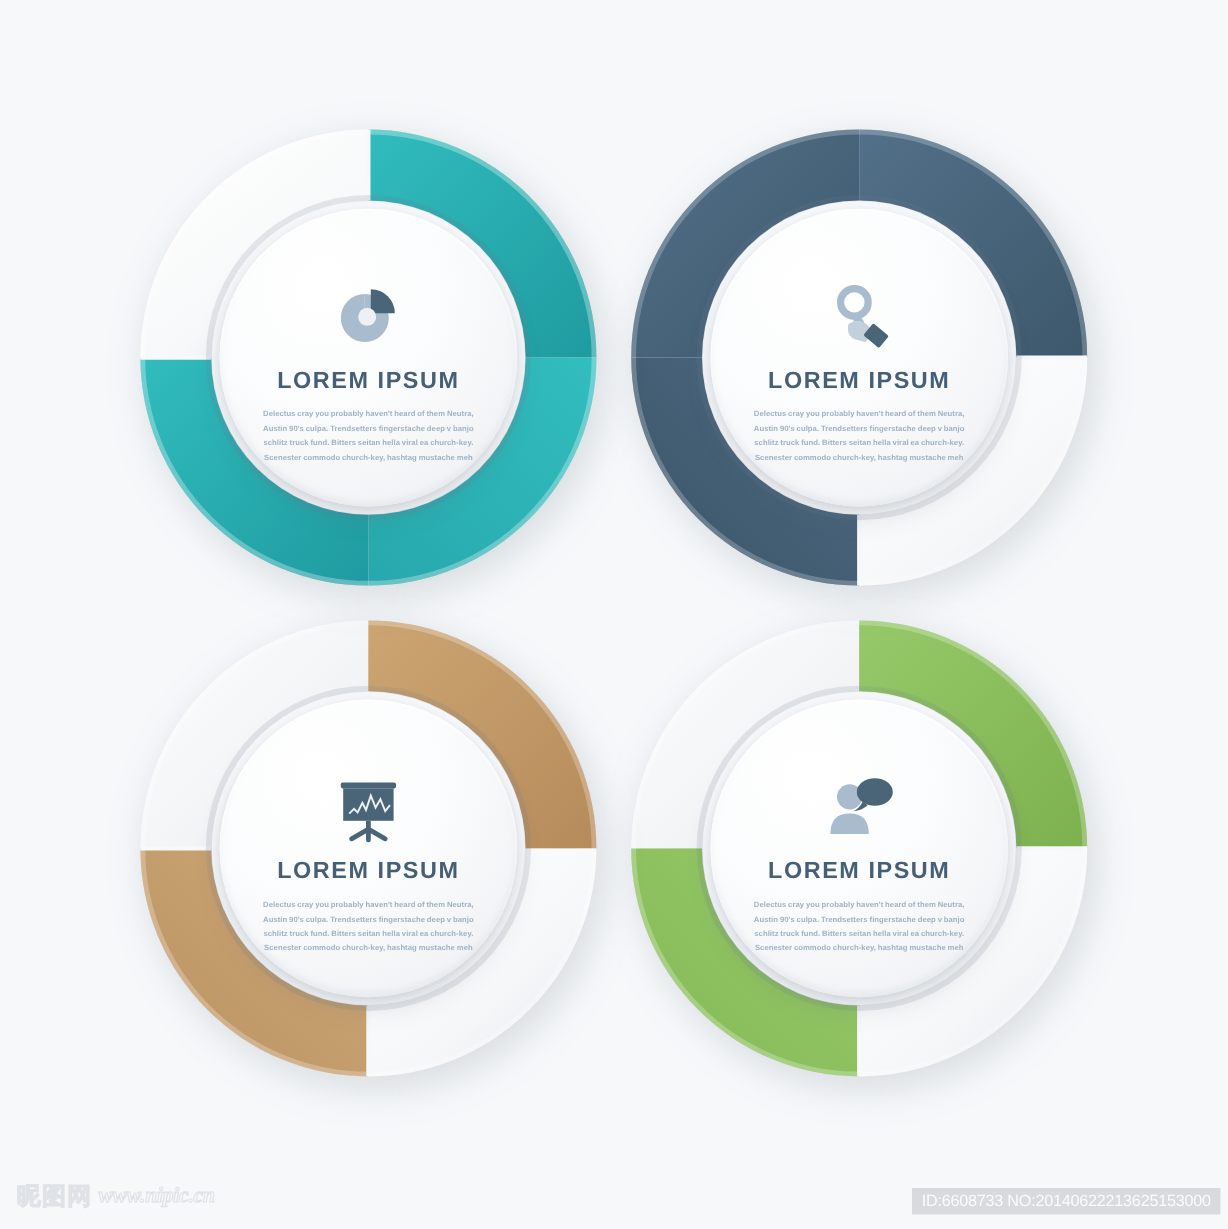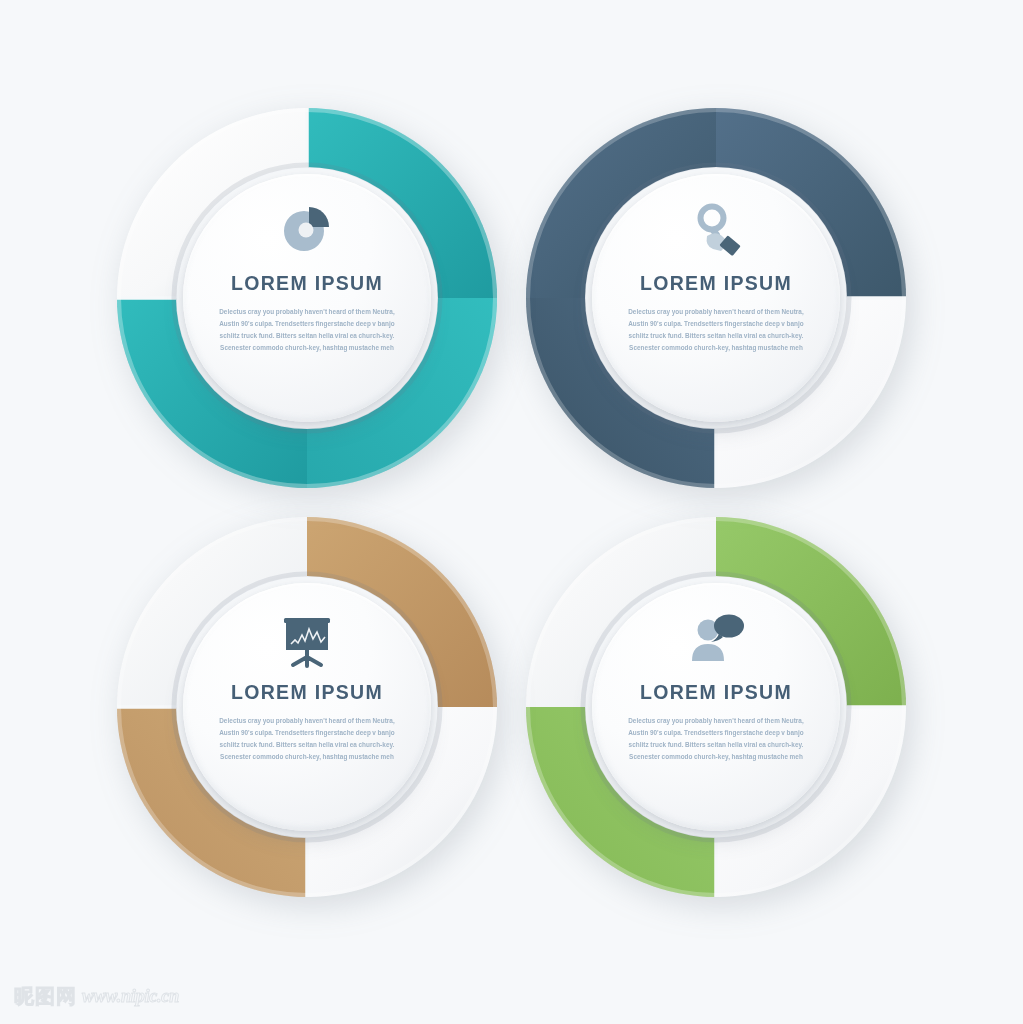--- a/index.html
+++ b/index.html
@@ -49,21 +49,21 @@
     background:
       radial-gradient(circle at 34% 26%, #ffffff 0%, #fbfcfd 42%, #f0f2f5 82%, #e7eaee 100%);
     box-shadow:
       0 10px 20px rgba(86,102,120,0.17),
       0 2px 5px rgba(86,102,120,0.10),
       inset 0 2px 3px rgba(255,255,255,0.95),
       inset 0 -3px 6px rgba(150,163,176,0.13);
     display: flex;
     flex-direction: column;
     align-items: center;
-    justify-content: flex-start;
+    justify-content: center;
     padding-top: 26px;
     z-index: 6;
   }
 
   .icon-slot {
     height: 62px;
     display: flex;
     align-items: center;
     justify-content: center;
     margin-bottom: 10px;
@@ -356,14 +356,15 @@
       </div>
       <div class="card-title">LOREM IPSUM</div>
       <div class="card-body">Delectus cray you probably haven't heard of them Neutra, Austin 90's culpa. Trendsetters fingerstache deep v banjo schlitz truck fund. Bitters seitan hella viral ea church-key. Scenester commodo church-key, hashtag mustache meh</div>
     </div>
   </div>
 
   <div class="wm-left">
     <span class="wm-cn">昵图网</span>
     <span class="wm-url">www.nipic.cn</span>
   </div>
+  <div class="wm-id">ID:6608733 NO:20140622213625153000</div>
 
 </div>
 
 </body></html>

